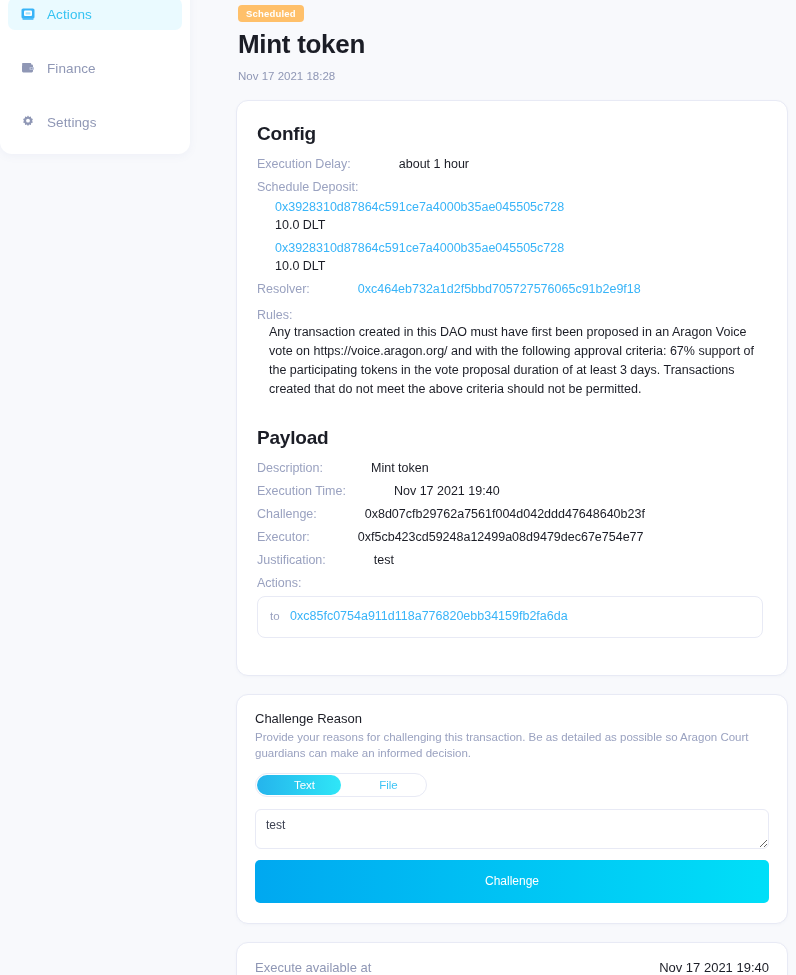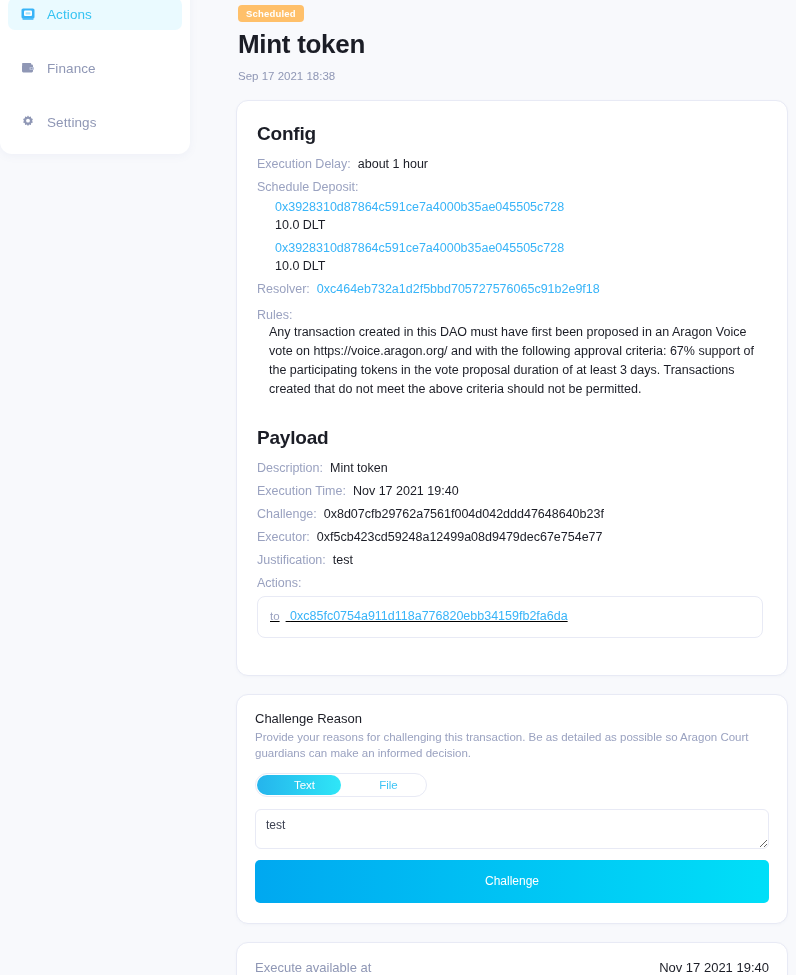--- a/index.html
+++ b/index.html
@@ -77,21 +77,21 @@
 
   .section-title {
     font-size: 19px;
     font-weight: bold;
     color: #1b1d26;
     margin: 0 0 12px 0;
     letter-spacing: -.2px;
   }
   .section-title.payload { margin-top: 28px; }
 
-  .row { display: flex; align-items: baseline; margin-bottom: 9px; flex-wrap: wrap; }
+  .row { display: flex; align-items: baseline; margin-bottom: 9px; flex-wrap: wrap; gap: 41px; }
   .lbl {
     font-size: 12.5px;
     color: #9aa2c0;
     margin-right: 7px;
     white-space: nowrap;
   }
   .val {
     font-size: 12.5px;
     color: #1b1d26;
   }
@@ -114,21 +114,20 @@
     padding-left: 12px;
     max-width: 512px;
   }
 
   .actions-box {
     border: 1px solid #e8eaf5;
     border-radius: 8px;
     padding: 9px 12px;
     min-height: 42px;
     margin-top: 2px;
-    text-decoration: underline;
   }
   .actions-box .to-lbl {
     font-size: 11.5px;
     color: #9aa2c0;
     margin-right: 6px;
   }
   .actions-box .addr { font-size: 12.5px; }
 
   
   #challenge-card { margin-top: 18px; padding: 16px 18px 20px 18px; }
@@ -243,21 +242,21 @@
       </span>
       <span class="nav-label">Settings</span>
     </div>
 
   </nav>
 
   <div class="main">
 
     <div class="badge">Scheduled</div>
     <div class="page-title">Mint token</div>
-    <div class="page-date">Sep 17 2021 18:38</div>
+    <div class="page-date">Nov 17 2021 18:28</div>
 
     
     <div class="card" id="detail-card">
 
       <div class="section-title">Config</div>
 
       <div class="row">
         <span class="lbl">Execution Delay:</span>
         <span class="val">about 1 hour</span>
       </div>

